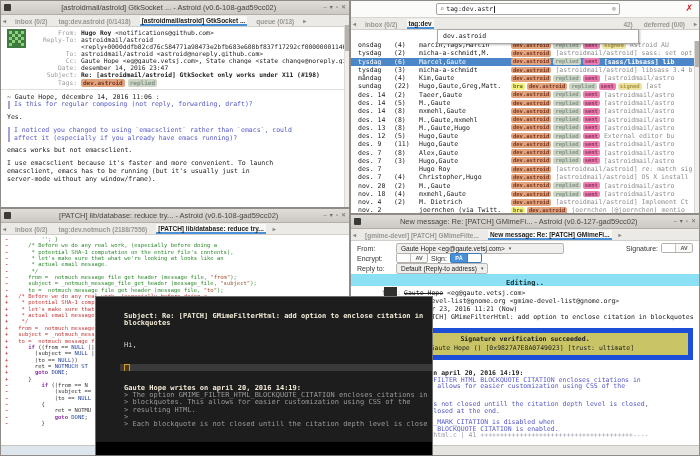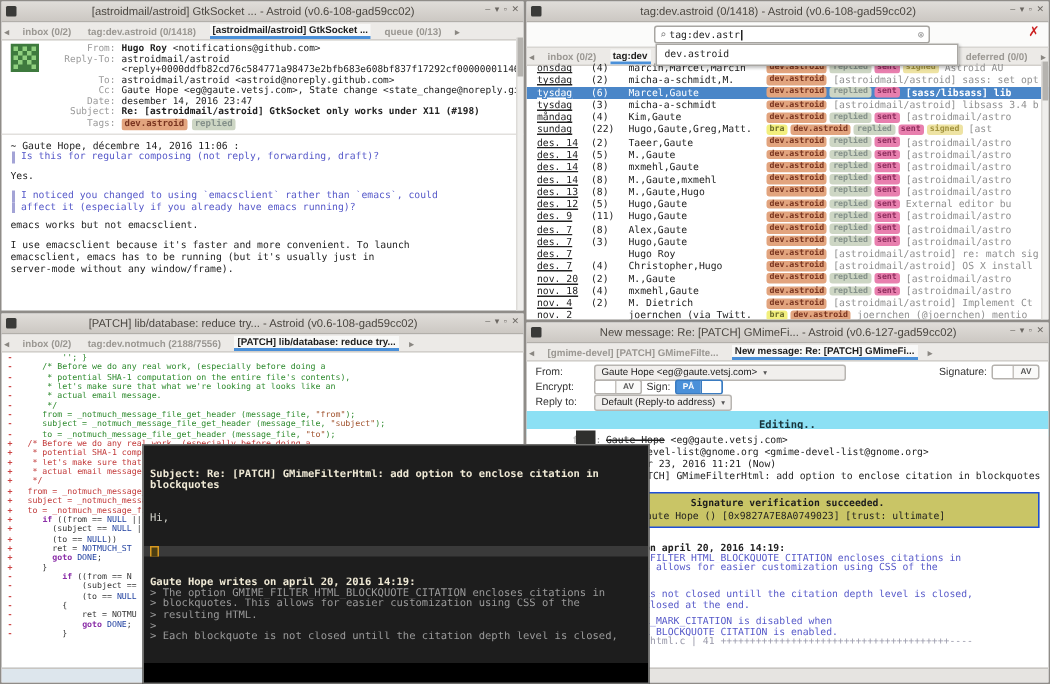--- a/index.html
+++ b/index.html
@@ -43,21 +43,21 @@
   .scur{display:inline-block;width:1px;height:7px;background:#222;margin-left:1px;}
   .sclear{margin-left:auto;color:#999;font-size:7px;}
   .sx{position:absolute;right:6px;top:2px;color:#cc2222;font:bold 9px "DejaVu Sans",sans-serif;}
   .sdrop{position:absolute;left:86px;top:28px;width:195px;height:13px;background:#fff;border:1px solid #a9a7a3;
          box-shadow:1px 1px 2px rgba(0,0,0,.25);font:6.5px "DejaVu Sans Mono",monospace;color:#222;
          line-height:13px;padding-left:5px;z-index:5;}
   
   .threads{position:absolute;left:0;right:0;top:40px;bottom:0;overflow:hidden;}
   .trow{height:8.28px;display:flex;align-items:center;font:6.5px "DejaVu Sans Mono",monospace;
         padding-left:7px;white-space:nowrap;overflow:hidden;}
-  .trow .d{width:36px;flex:none;color:#222;text-decoration:underline;}
+  .trow .d{width:36px;flex:none;color:#222;}
   .trow .c{width:25px;flex:none;color:#222;}
   .trow .a{width:92px;flex:none;color:#222;overflow:hidden;}
   .trow .tg{display:flex;flex:none;margin-right:2px;}
   .trow .tg .badge{font-size:5.5px;line-height:6.8px;margin-right:2px;}
   .trow .s{color:#8f8f8f;overflow:hidden;flex:1;}
   .trow.sel{background:#4a86c8;}
   .trow.sel .d,.trow.sel .c,.trow.sel .a{color:#fff;}
   .trow.sel .s{color:#fff;font-weight:bold;}
   
   .code{padding-top:1px;font:5.5px "DejaVu Sans Mono",monospace;line-height:6.35px;}
@@ -88,36 +88,36 @@
   .mlauto{margin-left:auto;}
   .editing{height:17px;background:#8ce0f4;display:flex;align-items:center;justify-content:center;
            font:bold 7px "DejaVu Sans Mono",monospace;color:#17333b;}
   .msg{position:absolute;left:0;right:0;top:71px;bottom:9px;background:#fff;overflow:hidden;}
   .mheaders{position:relative;padding:3px 4px 0 4px;font:6.5px "DejaVu Sans Mono",monospace;color:#222;}
   .mhrow{display:flex;line-height:8px;}
   .mhlab{width:46px;text-align:right;margin-right:3px;color:#999;flex:none;}
   .mhval{white-space:nowrap;overflow:hidden;}
   .strike{text-decoration:line-through;}
   .avatar2{position:absolute;left:33px;top:1px;width:13px;height:12px;background:#2f2f2d;}
-  .sigbanner{margin:7px 6px 0 6px;background:#c9c566;border:1px solid #1d4ed8;
+  .sigbanner{margin:7px 6px 0 6px;background:#c9c566;border:5px solid #1d4ed8;
              font:6.5px "DejaVu Sans Mono",monospace;color:#1d1d1d;padding:2px 6px;}
   .sb1{font-weight:bold;text-align:center;line-height:9px;}
   .sb2{line-height:9px;white-space:nowrap;overflow:hidden;}
   .cbody{padding:10px 8px 0 8px;font:6.5px "DejaVu Sans Mono",monospace;color:#222;}
   .cbline{line-height:6.5px;white-space:pre;overflow:hidden;}
   .cbline.cbold{font-weight:bold;}
   .cbline.cq{color:#5659c9;}
   .cbline.cdiff{color:#99a;}
   .cbline.cblank{height:5px;}
   .statusbar{position:absolute;bottom:0;left:0;right:0;height:9px;background:#e6e4e1;border-top:1px solid #c8c5c1;}
   .statusbar.blu{background:#dde6ed;}
   
   .gvim{background:#1d1d1d;border:1px solid #6f6f6d;z-index:10;}
   .gbody{position:relative;font:7px "DejaVu Sans Mono",monospace;line-height:7.2px;
-         padding:9px 4px 0 4px;color:#d4d4cc;height:133px;overflow:hidden;}
+         padding:9px 4px 0 4px;color:#d4d4cc;height:133px;overflow:hidden;margin-left:24px;}
   .gline{white-space:pre;height:7.2px;overflow:hidden;}
   .gline.subj,.gline.gbold{font-weight:bold;color:#f0ead6;}
   .gline.gq{color:#9a9a9a;}
   .gline.gcursor{background:#3a3a3a;margin:0 -4px;padding:0 4px;}
   .cursorblock{display:inline-block;width:4px;height:6px;border:1px solid #d79921;background:#4a3d12;vertical-align:middle;}
   .gblack{position:absolute;left:0;right:0;bottom:0;height:13px;background:#000;}
   
   .vscroll{position:absolute;right:0;width:4px;background:#efeeec;border-left:1px solid #dddbd8;}
   .vthumb{width:4px;height:26px;background:#b5b3af;}
 </style>
@@ -210,30 +210,20 @@
         <div class="bline plain">I use emacsclient because it's faster and more convenient. To launch</div>
         <div class="bline plain">emacsclient, emacs has to be running (but it's usually just in</div>
         <div class="bline plain">server-mode without any window/frame).</div>
       </div>
     <div class="vscroll" style="top:24px;bottom:0;">
         <div class="vthumb"></div>
       </div>
   </div>
 
   <div class="win" style="left:350px;top:0;width:350px;height:214px;">
-    <div class="titlebar">
-      <span class="ticon"></span>
-      <span class="ttext">tag:dev.astroid (0/1418) - Astroid (v0.6-108-gad59cc02)</span>
-      <span class="tbtns">
-        <span>–</span>
-        <span>▾</span>
-        <span>▫</span>
-        <span>✕</span>
-      </span>
-    </div>
     <div class="searchbar">
       <span class="sinput">
         <span class="smag">⌕</span>
         <span>tag:dev.astr</span>
         <span class="scur"></span>
         <span class="sclear">⊗</span>
       </span>
       <span class="sx">✗</span>
     </div>
     <div class="tabbar">
@@ -243,21 +233,21 @@
       <span class="spacer"></span>
       <span class="tab">42)</span>
       <span class="tab">deferred (0/0)</span>
       <span class="arr">▸</span>
     </div>
     <div class="sdrop">dev.astroid</div>
     <div class="threads">
         <div class="trow">
           <span class="d">onsdag</span>
           <span class="c">(4)</span>
-          <span class="a">marcin,Marcel,Marcin</span>
+          <span class="a">marcin,Tags,Marcin</span>
           <span class="tg">
             <span class="badge" style="background: rgb(226, 164, 126); color: rgb(122, 53, 32);">dev.astroid</span>
             <span class="badge" style="background: rgb(205, 214, 196); color: rgb(132, 144, 138);">replied</span>
             <span class="badge" style="background: rgb(232, 127, 174); color: rgb(142, 46, 94);">sent</span>
             <span class="badge" style="background: rgb(238, 227, 163); color: rgb(163, 148, 64);">signed</span>
           </span>
           <span class="s">Astroid AU</span>
         </div>
         <div class="trow">
           <span class="d">tysdag</span>

